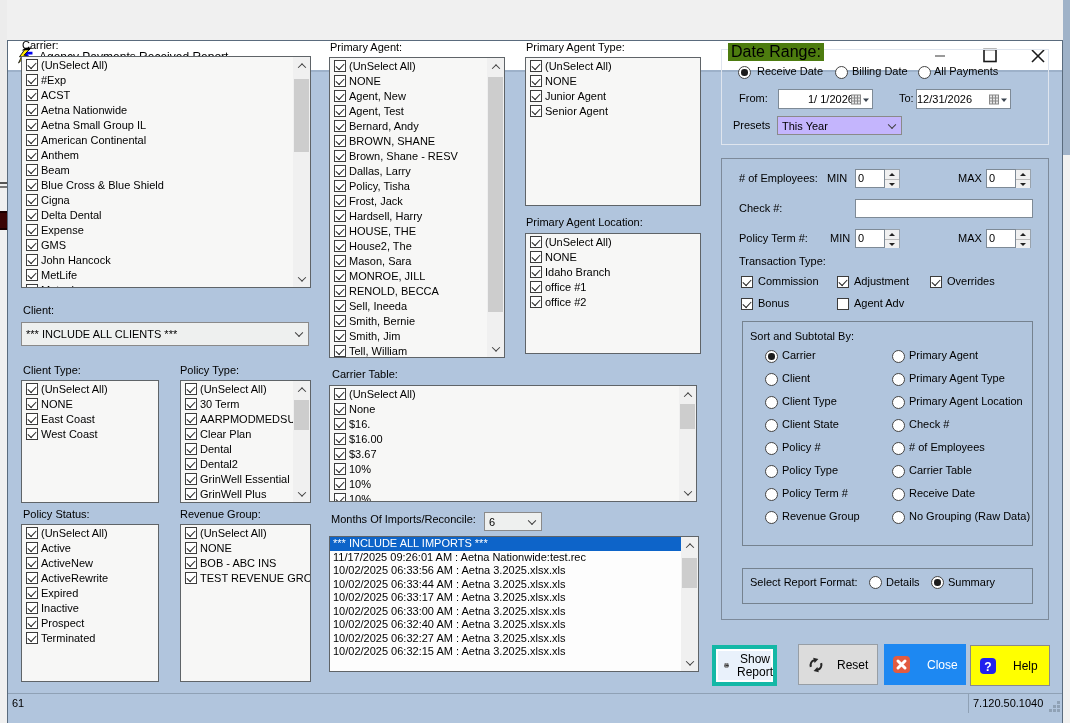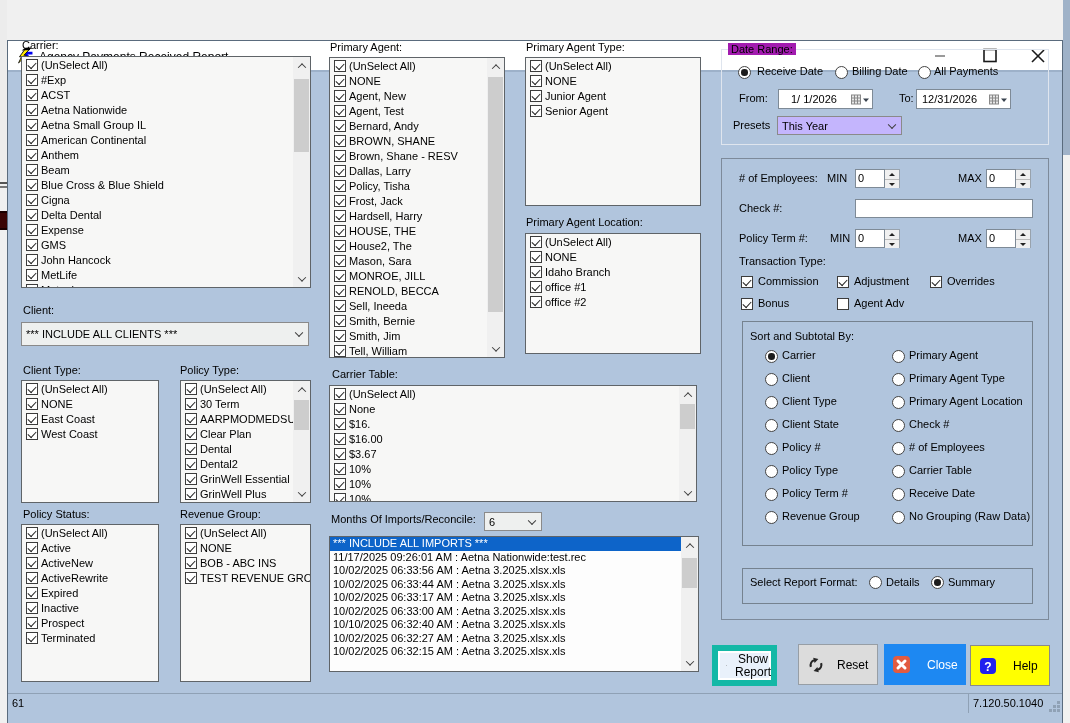--- a/index.html
+++ b/index.html
@@ -29,21 +29,21 @@
 .thumb {position:absolute;left:1px;width:15px;background:#cdcdcd;}
 
 .combo {position:absolute;background:#eef0ef;border:1px solid #8a8a8a;display:flex;align-items:center;padding-left:4px;white-space:nowrap;}
 .cch {position:absolute;right:6px;top:50%;width:6px;height:6px;border-left:1.5px solid #3f3f3f;border-top:1.5px solid #3f3f3f;transform:translateY(-70%) rotate(225deg);}
 
 .rad {position:absolute;width:13px;height:13px;border-radius:50%;background:#fff;border:1.2px solid #444;}
 .rad.sel::after {content:"";position:absolute;left:2.1px;top:2.1px;width:6.5px;height:6.5px;border-radius:50%;background:#1c1c1c;}
 
 .gb {position:absolute;border:1px solid #dfe5ee;}
 .gb2 {position:absolute;border:1px solid #75828f;}
-.gblab {position:absolute;background:#a21caf;padding:0 3px;white-space:nowrap;font-size:11px;}
+.gblab {position:absolute;background:#4d7c0f;padding:0 3px;white-space:nowrap;font-size:16px;}
 
 .spinbox {position:absolute;width:30px;height:19px;background:#fff;border:1px solid #7e8a96;padding:2px 0 0 2px;font-size:11px;}
 .ud {position:absolute;width:15px;height:19px;border:1px solid #98a2ac;border-left:none;background:#f0f0f0;}
 .udb {position:absolute;left:0;width:14px;height:9px;background:#f0f0f0;display:flex;align-items:center;justify-content:center;}
 .udb.b {top:9px;border-top:1px solid #bbb;}
 .tu {width:0;height:0;border-left:3px solid transparent;border-right:3px solid transparent;border-bottom:3.5px solid #222;}
 .td {width:0;height:0;border-left:3px solid transparent;border-right:3px solid transparent;border-top:3.5px solid #222;}
 
 .datef {position:absolute;background:#fff;border:1px solid #7e8a96;display:flex;align-items:center;font-size:11px;}
 
@@ -466,21 +466,21 @@
 <div class="lab" style="left:331px;top:513px">Months Of Imports/Reconcile:</div>
 <div class="combo" style="left:484px;top:512px;width:58px;height:19px">6<span class="cch"></span></div>
 
 <div class="lb" style="left:329px;top:536px;width:370px;height:136px;background:#fdfdfd">
 <div class="irow selr">*** INCLUDE ALL IMPORTS ***</div>
 <div class="irow">11/17/2025 09:26:01 AM : Aetna Nationwide:test.rec</div>
 <div class="irow">10/02/2025 06:33:56 AM : Aetna 3.2025.xlsx.xls</div>
 <div class="irow">10/02/2025 06:33:44 AM : Aetna 3.2025.xlsx.xls</div>
 <div class="irow">10/02/2025 06:33:17 AM : Aetna 3.2025.xlsx.xls</div>
 <div class="irow">10/02/2025 06:33:00 AM : Aetna 3.2025.xlsx.xls</div>
-<div class="irow">10/10/2025 06:32:40 AM : Aetna 3.2025.xlsx.xls</div>
+<div class="irow">10/02/2025 06:32:40 AM : Aetna 3.2025.xlsx.xls</div>
 <div class="irow">10/02/2025 06:32:27 AM : Aetna 3.2025.xlsx.xls</div>
 <div class="irow">10/02/2025 06:32:15 AM : Aetna 3.2025.xlsx.xls</div>
 <div class="sb">
         <div class="sbtn up">
           <span class="chu"></span>
         </div>
         <div class="thumb" style="top:21px;height:30px"></div>
         <div class="sbtn dn">
           <span class="chd"></span>
         </div>
@@ -490,33 +490,33 @@
 <div class="gb" style="left:721px;top:49px;width:328px;height:96px"></div>
 <div class="gblab" style="left:728px;top:43px">Date Range:</div>
 <div class="rad sel" style="left:738px;top:66px"></div>
 <div class="lab" style="left:757px;top:65px">Receive Date</div>
 <div class="rad" style="left:835px;top:66px"></div>
 <div class="lab" style="left:852px;top:65px">Billing Date</div>
 <div class="rad" style="left:918px;top:66px"></div>
 <div class="lab" style="left:934px;top:65px">All Payments</div>
 <div class="lab" style="left:739px;top:92px">From:</div>
 <div class="datef" style="left:778px;top:89px;width:95px;height:20px">
-      <span style="margin-left:12px">1/ 1/2026</span>
+      <span style="margin-left:29px">1/ 1/2026</span>
 <svg width="18" height="12" style="position:absolute;right:3px;top:4px" viewBox="0 0 18 12">
         <rect x="0.5" y="1" width="9" height="9" fill="#e8e8e8" stroke="#888"></rect>
         <line x1="3.5" y1="1" x2="3.5" y2="10" stroke="#888"></line>
         <line x1="6.5" y1="1" x2="6.5" y2="10" stroke="#888"></line>
         <line x1="0.5" y1="4" x2="9.5" y2="4" stroke="#888"></line>
         <line x1="0.5" y1="7" x2="9.5" y2="7" stroke="#888"></line>
         <path d="M12,4.5 h6 l-3,3.5 z" fill="#39424e"></path>
       </svg>
 </div>
 <div class="lab" style="left:899px;top:92px">To:</div>
 <div class="datef" style="left:916px;top:89px;width:95px;height:20px">
-      <span style="margin-left:5px">12/31/2026</span>
+      <span style="">12/31/2026</span>
 <svg width="18" height="12" style="position:absolute;right:3px;top:4px" viewBox="0 0 18 12">
         <rect x="0.5" y="1" width="9" height="9" fill="#e8e8e8" stroke="#888"></rect>
         <line x1="3.5" y1="1" x2="3.5" y2="10" stroke="#888"></line>
         <line x1="6.5" y1="1" x2="6.5" y2="10" stroke="#888"></line>
         <line x1="0.5" y1="4" x2="9.5" y2="4" stroke="#888"></line>
         <line x1="0.5" y1="7" x2="9.5" y2="7" stroke="#888"></line>
         <path d="M12,4.5 h6 l-3,3.5 z" fill="#39424e"></path>
       </svg>
 </div>
 <div class="lab" style="left:733px;top:119px">Presets</div>
@@ -614,21 +614,21 @@
 <div class="rad " style="left:892px;top:511px"></div>
     <div class="lab" style="left:909px;top:510px">No Grouping (Raw Data)</div>
 
 <div class="gb2" style="left:742px;top:568px;width:291px;height:36px"></div>
 <div class="lab" style="left:750px;top:576px">Select Report Format:</div>
 <div class="rad" style="left:869px;top:576px"></div>
 <div class="lab" style="left:886px;top:576px">Details</div>
 <div class="rad sel" style="left:931px;top:576px"></div>
 <div class="lab" style="left:948px;top:576px">Summary</div>
 
-<div class="btn" style="left:712px;top:645px;width:65px;height:41px;background:#e9f1fb;border:6px solid #14b8a6;box-shadow:inset 0 0 0 2px #fff;">
+<div class="btn" style="left:712px;top:645px;width:65px;height:41px;background:#e9f1fb;border:4px solid #14b8a6;box-shadow:inset 0 0 0 2px #fff;">
 <svg width="16" height="15" style="margin-left:8px" viewBox="0 0 16 15">
         <rect x="3.2" y="1" width="9.6" height="4.2" fill="#fff" stroke="#333" stroke-width="1.5"></rect>
         <rect x="0.5" y="5" width="15" height="5.8" fill="#333"></rect>
         <rect x="2.2" y="6.6" width="2.4" height="1.8" fill="#fff"></rect>
         <rect x="3.2" y="10" width="9.6" height="3.8" fill="#fff" stroke="#333" stroke-width="1.5"></rect>
       </svg>
 <div style="margin-left:8px;text-align:center;line-height:13px">Show<br>Report</div>
 </div>
 <div class="btn" style="left:798px;top:644px;width:80px;height:41px;background:#dcdcdc;border:1px solid #979ea5;">
 <svg width="16" height="16" style="margin-left:9px" viewBox="0 0 16 16">

